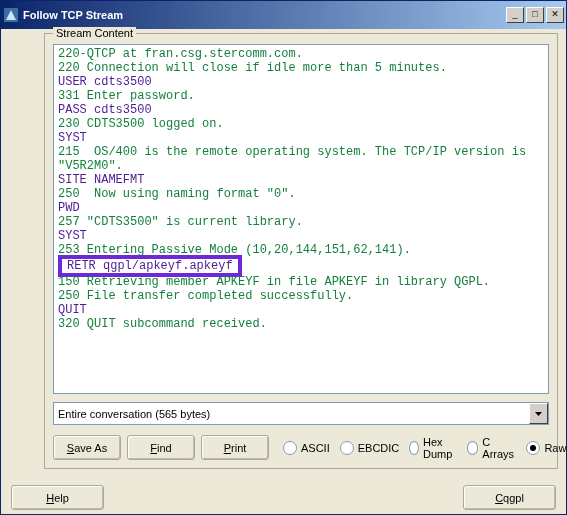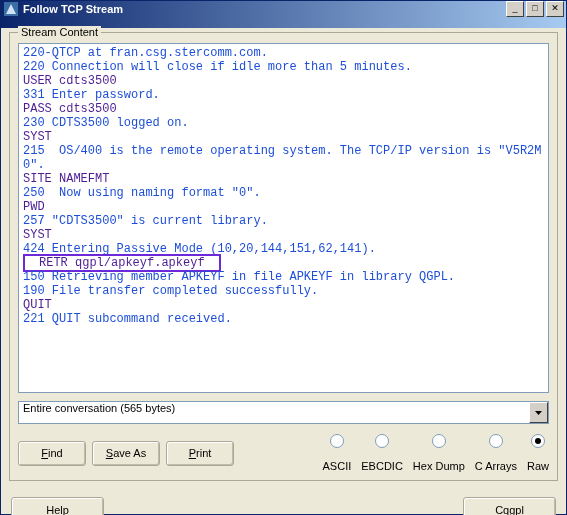--- a/index.html
+++ b/index.html
@@ -19,21 +19,21 @@
     background: #ece9d8;
     display: flex;
     flex-direction: column;
   }
   .titlebar {
     height: 30px;
     background: linear-gradient(to right, #0a246a, #a6caf0);
     display: flex;
     align-items: center;
     color: #fff;
-    padding: 0 2px 11px 2px;
+    padding: 0 2px 0 2px;
   }
   .titlebar .app-icon {
     width: 16px;
     height: 16px;
     margin-right: 4px;
     display: inline-block;
   }
   .titlebar .title-text {
     font-weight: bold;
     flex: 1;
@@ -64,20 +64,21 @@
     display: flex;
     flex-direction: column;
   }
   .group {
     border: 1px solid #aca899;
     flex: 1;
     position: relative;
     padding: 10px 8px 8px 8px;
     display: flex;
     flex-direction: column;
+    margin-left: 35px;
   }
   .group-label {
     position: absolute;
     top: -7px;
     left: 8px;
     background: #ece9d8;
     padding: 0 3px;
     font-size: 11px;
   }
   .stream-box {
@@ -87,32 +88,33 @@
     padding: 2px 4px;
     font-family: "Courier New", monospace;
     font-size: 12px;
     line-height: 14px;
     color: #000;
     white-space: pre-wrap;
     overflow: hidden;
     word-break: break-all;
   }
   .stream-box .red { color: #4c1d95; }
-  .stream-box .blue { color: #1d4ed8; }
+  .stream-box .blue { color: #15803d; }
   .highlight-box {
     display: inline-block;
-    border: 2px solid #6d28d9;
-    padding: 0 14px;
+    border: 4px solid #6d28d9;
+    padding: 0 5px;
     margin: -2px 0;
   }
   .combo {
     height: 21px;
     border: 1px solid #7f9db9;
     background: #fff;
     display: flex;
+    align-items: center;
     margin-top: 8px;
     position: relative;
   }
   .combo-text {
     flex: 1;
     padding: 0 4px;
     font-size: 11px;
     color: #000;
   }
   .combo-btn {
@@ -150,24 +152,23 @@
   .radios {
     display: flex;
     align-items: center;
     gap: 2px;
     flex: 1;
     justify-content: flex-end;
   }
   .radio-item {
     display: flex;
     align-items: center;
-    gap: 12px;
+    gap: 4px;
     margin-left: 8px;
     cursor: pointer;
-    flex-direction: column;
   }
   .radio-dot {
     width: 12px;
     height: 12px;
     border: 1px solid #7f9db9;
     border-radius: 50%;
     background: #fff;
     position: relative;
   }
   .radio-dot.checked::after {
@@ -219,43 +220,43 @@
 <span class="blue">331 Enter password.</span>
 <span class="red">PASS cdts3500</span>
 <span class="blue">230 CDTS3500 logged on.</span>
 <span class="red">SYST</span>
 <span class="blue">215  OS/400 is the remote operating system. The TCP/IP version is "V5R2M0".</span>
 <span class="red">SITE NAMEFMT</span>
 <span class="blue">250  Now using naming format "0".</span>
 <span class="red">PWD</span>
 <span class="blue">257 "CDTS3500" is current library.</span>
 <span class="red">SYST</span>
-<span class="blue">424 Entering Passive Mode (10,20,144,151,62,141).</span>
+<span class="blue">253 Entering Passive Mode (10,20,144,151,62,141).</span>
 <span class="highlight-box"><span class="red">RETR qgpl/apkeyf.apkeyf</span></span>
 <span class="blue">150 Retrieving member APKEYF in file APKEYF in library QGPL.</span>
-<span class="blue">190 File transfer completed successfully.</span>
+<span class="blue">250 File transfer completed successfully.</span>
 <span class="red">QUIT</span>
-<span class="blue">221 QUIT subcommand received.</span>
+<span class="blue">320 QUIT subcommand received.</span>
 </div>
 
       <div class="combo">
         <span class="combo-text">Entire conversation (565 bytes)</span>
         <div class="combo-btn">
           <svg width="7" height="4" viewBox="0 0 7 4">
               <path d="M0 0 L7 0 L3.5 4 Z" fill="#000"></path>
             </svg>
         </div>
       </div>
 
       <div class="row-controls">
         <div class="btn">
-            <span><span class="under">F</span><span id="b-find-rest">ind</span></span>
+            <span><span class="under">S</span><span id="b-save-rest">ave As</span></span>
           </div>
         <div class="btn">
-            <span><span class="under">S</span><span id="b-save-rest">ave As</span></span>
+            <span><span class="under">F</span><span id="b-find-rest">ind</span></span>
           </div>
         <div class="btn">
             <span><span class="under">P</span><span id="b-print-rest">rint</span></span>
           </div>
 
         <div class="radios">
           <label class="radio-item">
             <span class="radio-dot" id="r-ascii-dot"></span>
             <span>ASCII</span>
           </label>

